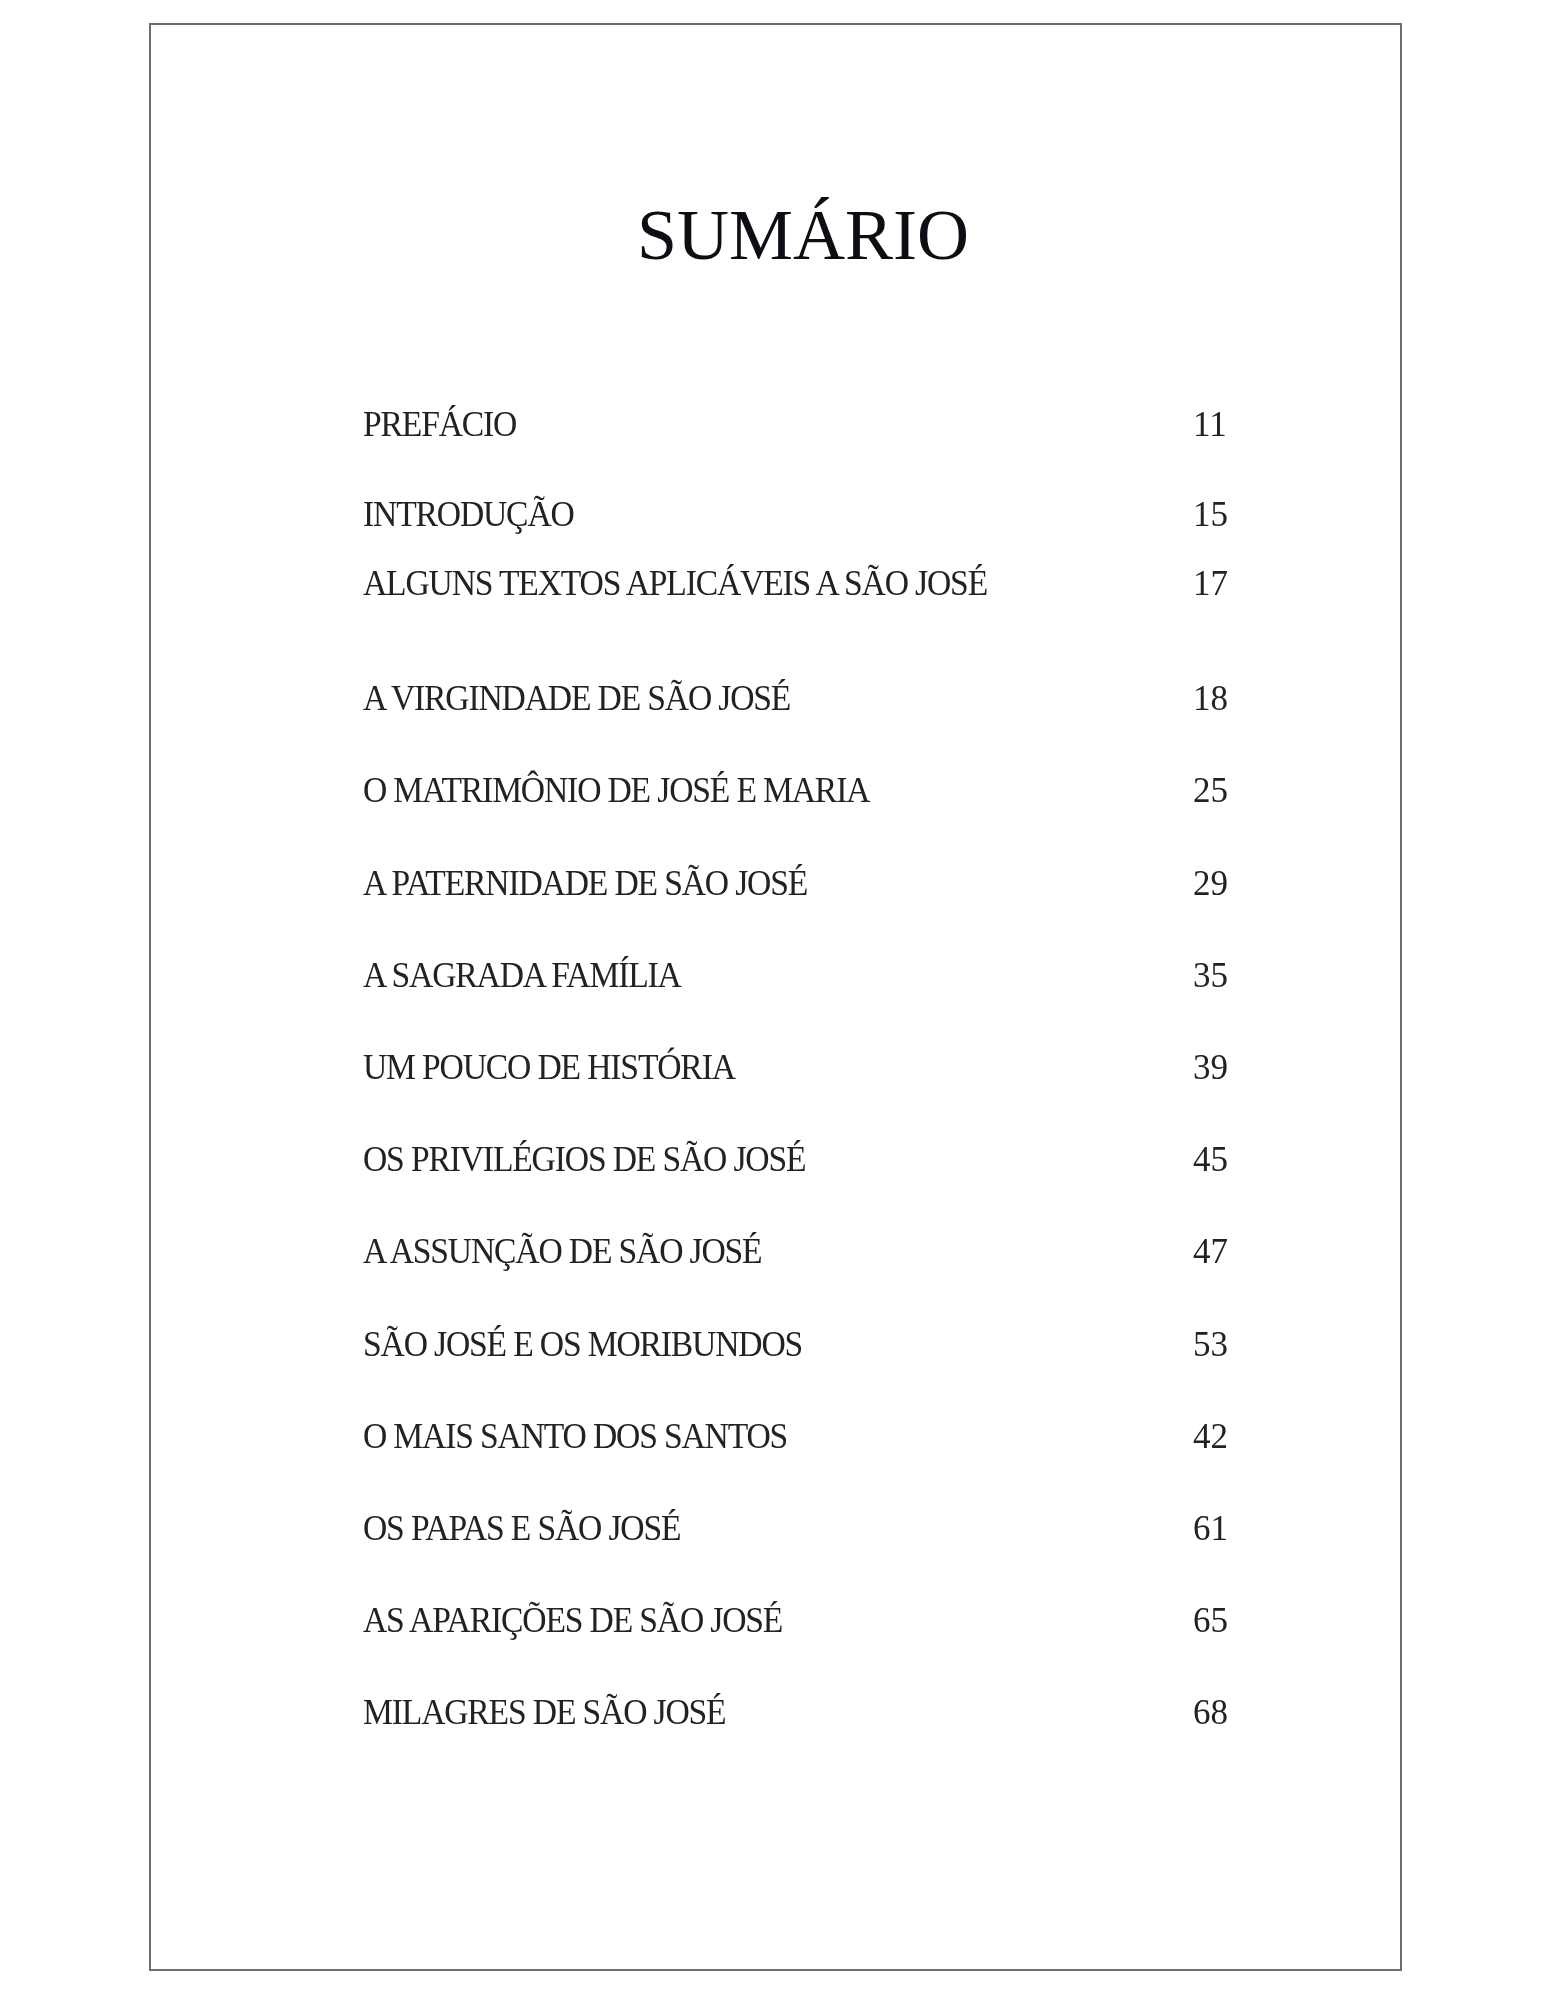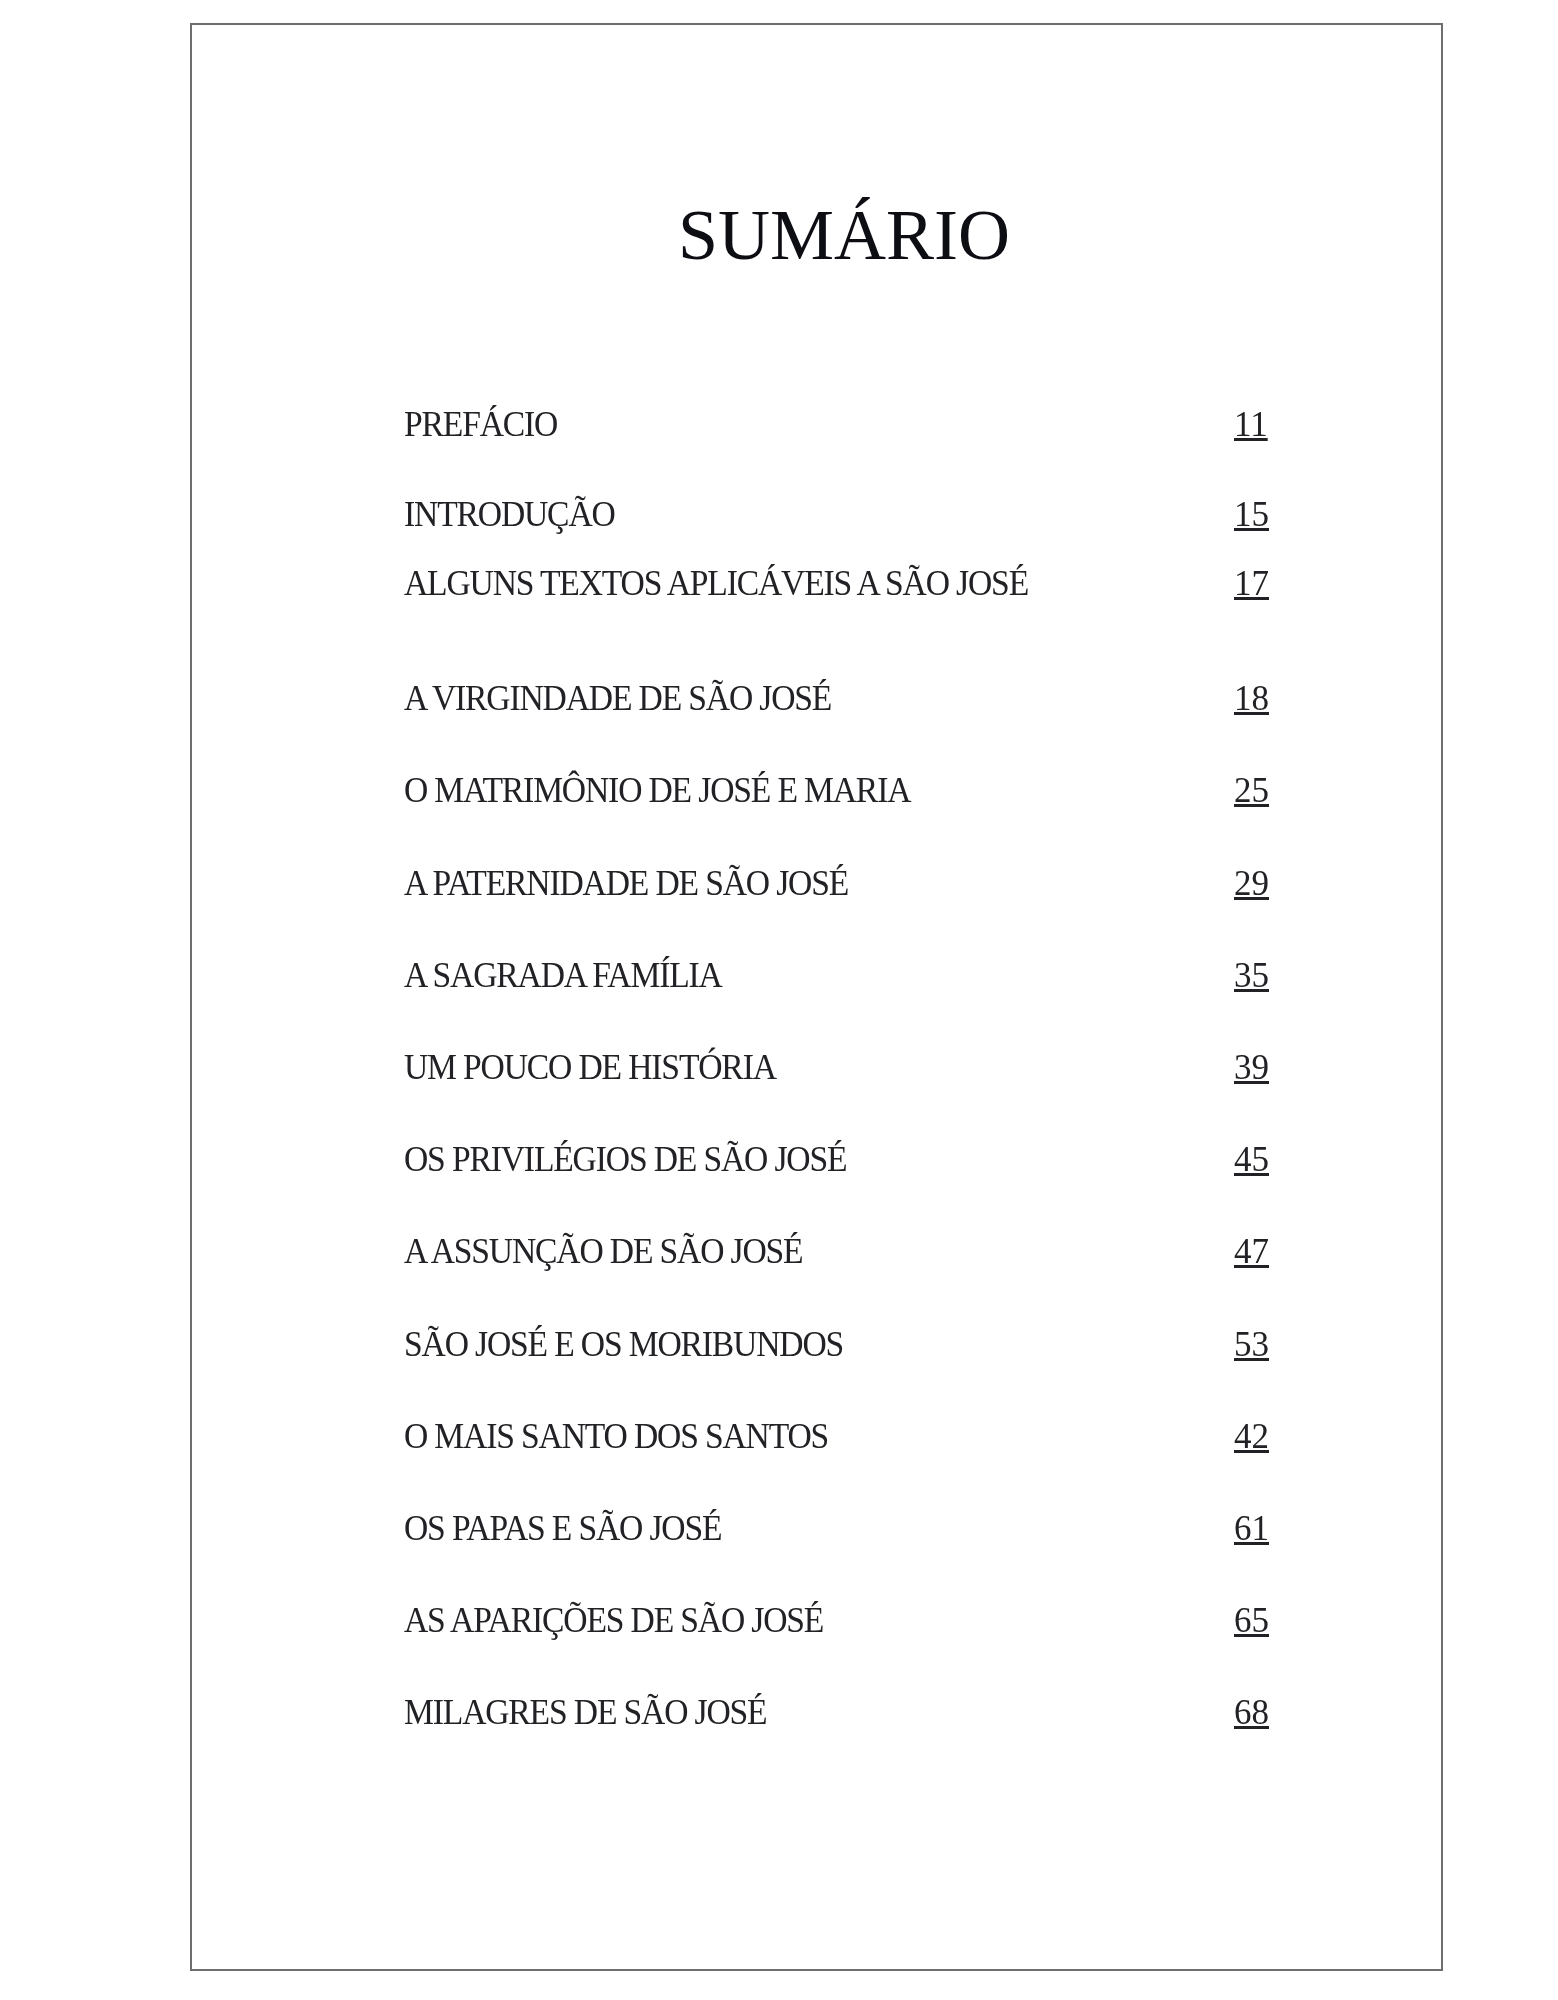--- a/index.html
+++ b/index.html
@@ -17,21 +17,20 @@
     }
     .page {
       position: absolute;
       left: 149px;
       top: 23px;
       width: 1253px;
       height: 1948px;
       border: 2px solid #6e6e6e;
       background: #ffffff;
       box-sizing: border-box;
-      margin-left: 41px;
     }
     .title {
       position: absolute;
       left: 0;
       right: 0;
       top: 162px;
       text-align: center;
       font-size: 72px;
       line-height: 96px;
       font-weight: normal;
@@ -69,21 +68,20 @@
       transform-origin: left bottom;
     }
     .toc-page {
       position: absolute;
       left: 830px;
       bottom: 0;
       font-size: 35px;
       line-height: 50px;
       color: #222226;
       white-space: nowrap;
-      text-decoration: underline;
     }
   </style>
 </head>
 <body>
 
 <div class="page">
   <h1 class="title">SUMÁRIO</h1>
 
   <ul class="toc">
     <li class="toc-row" style="top:375px">

